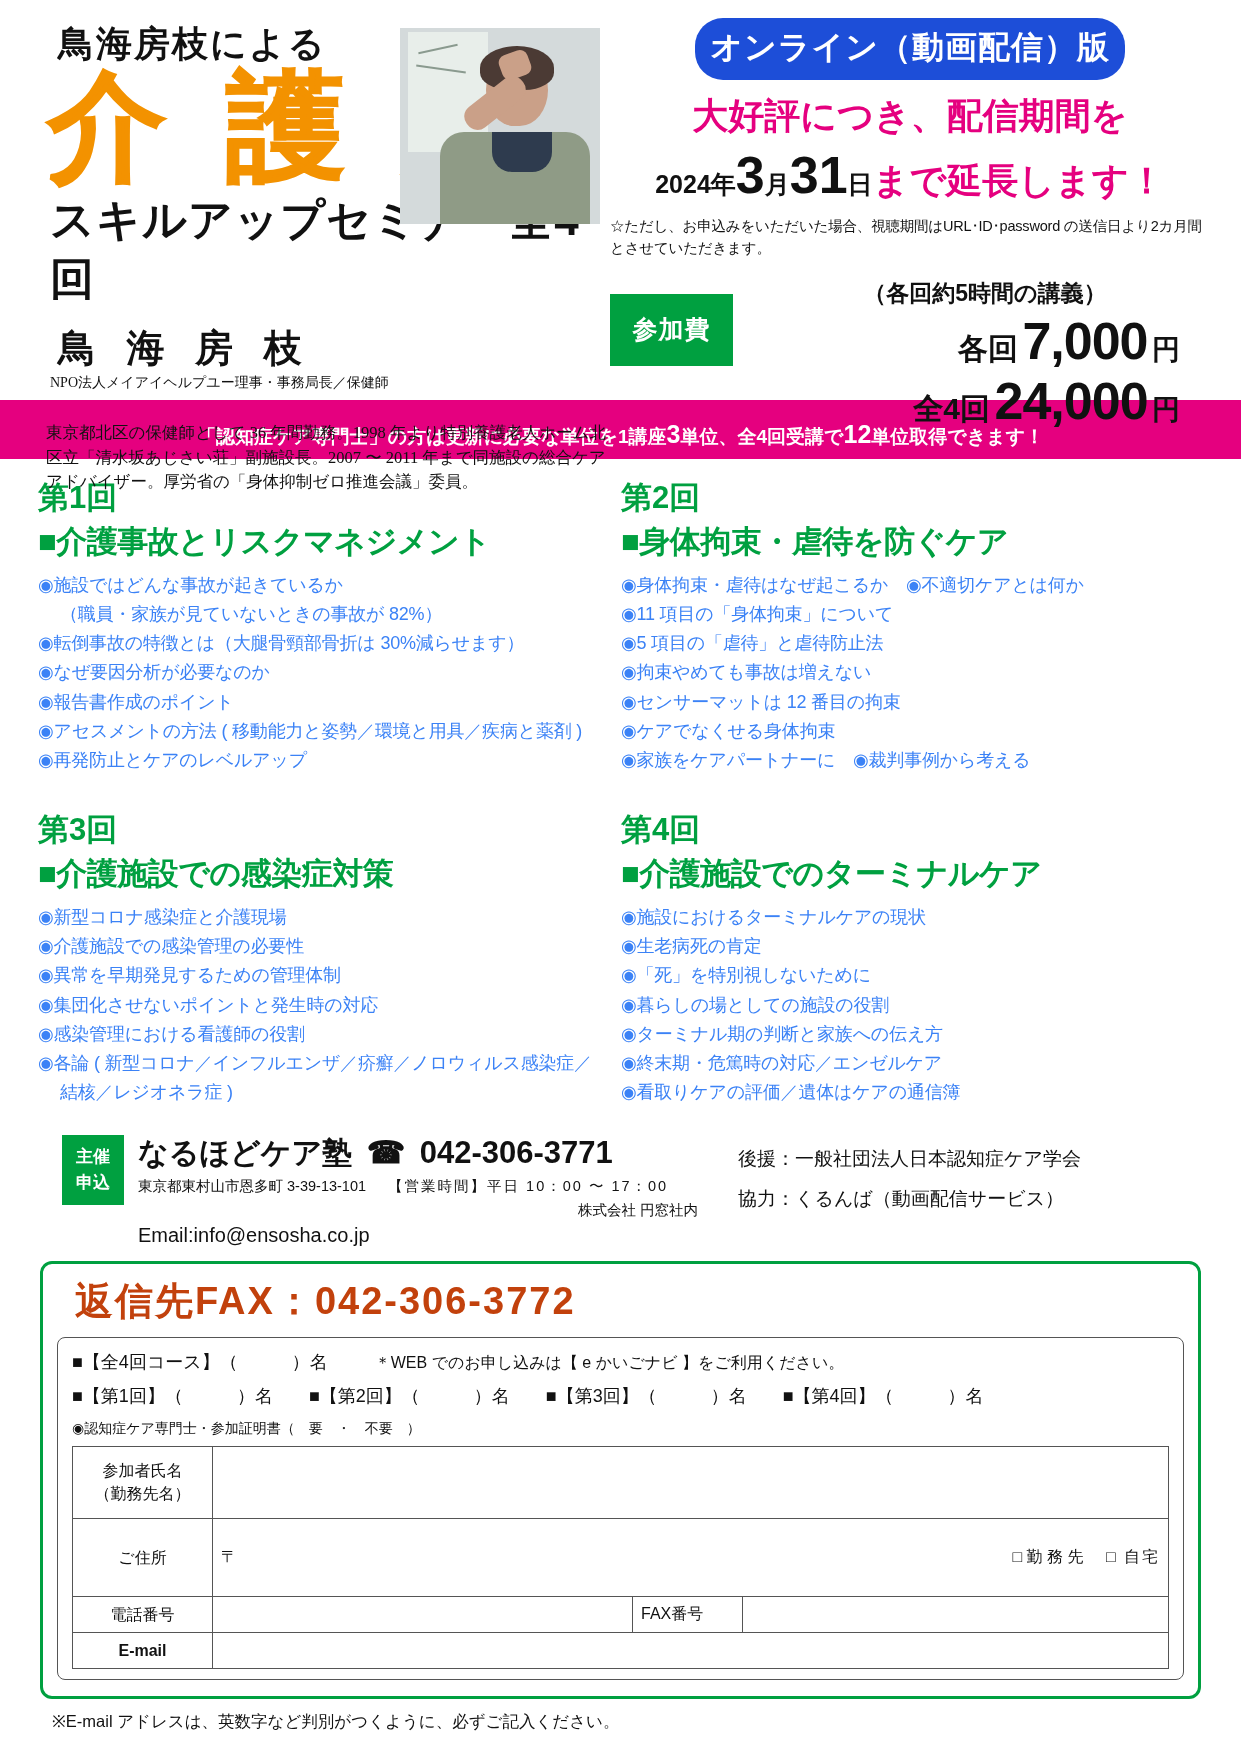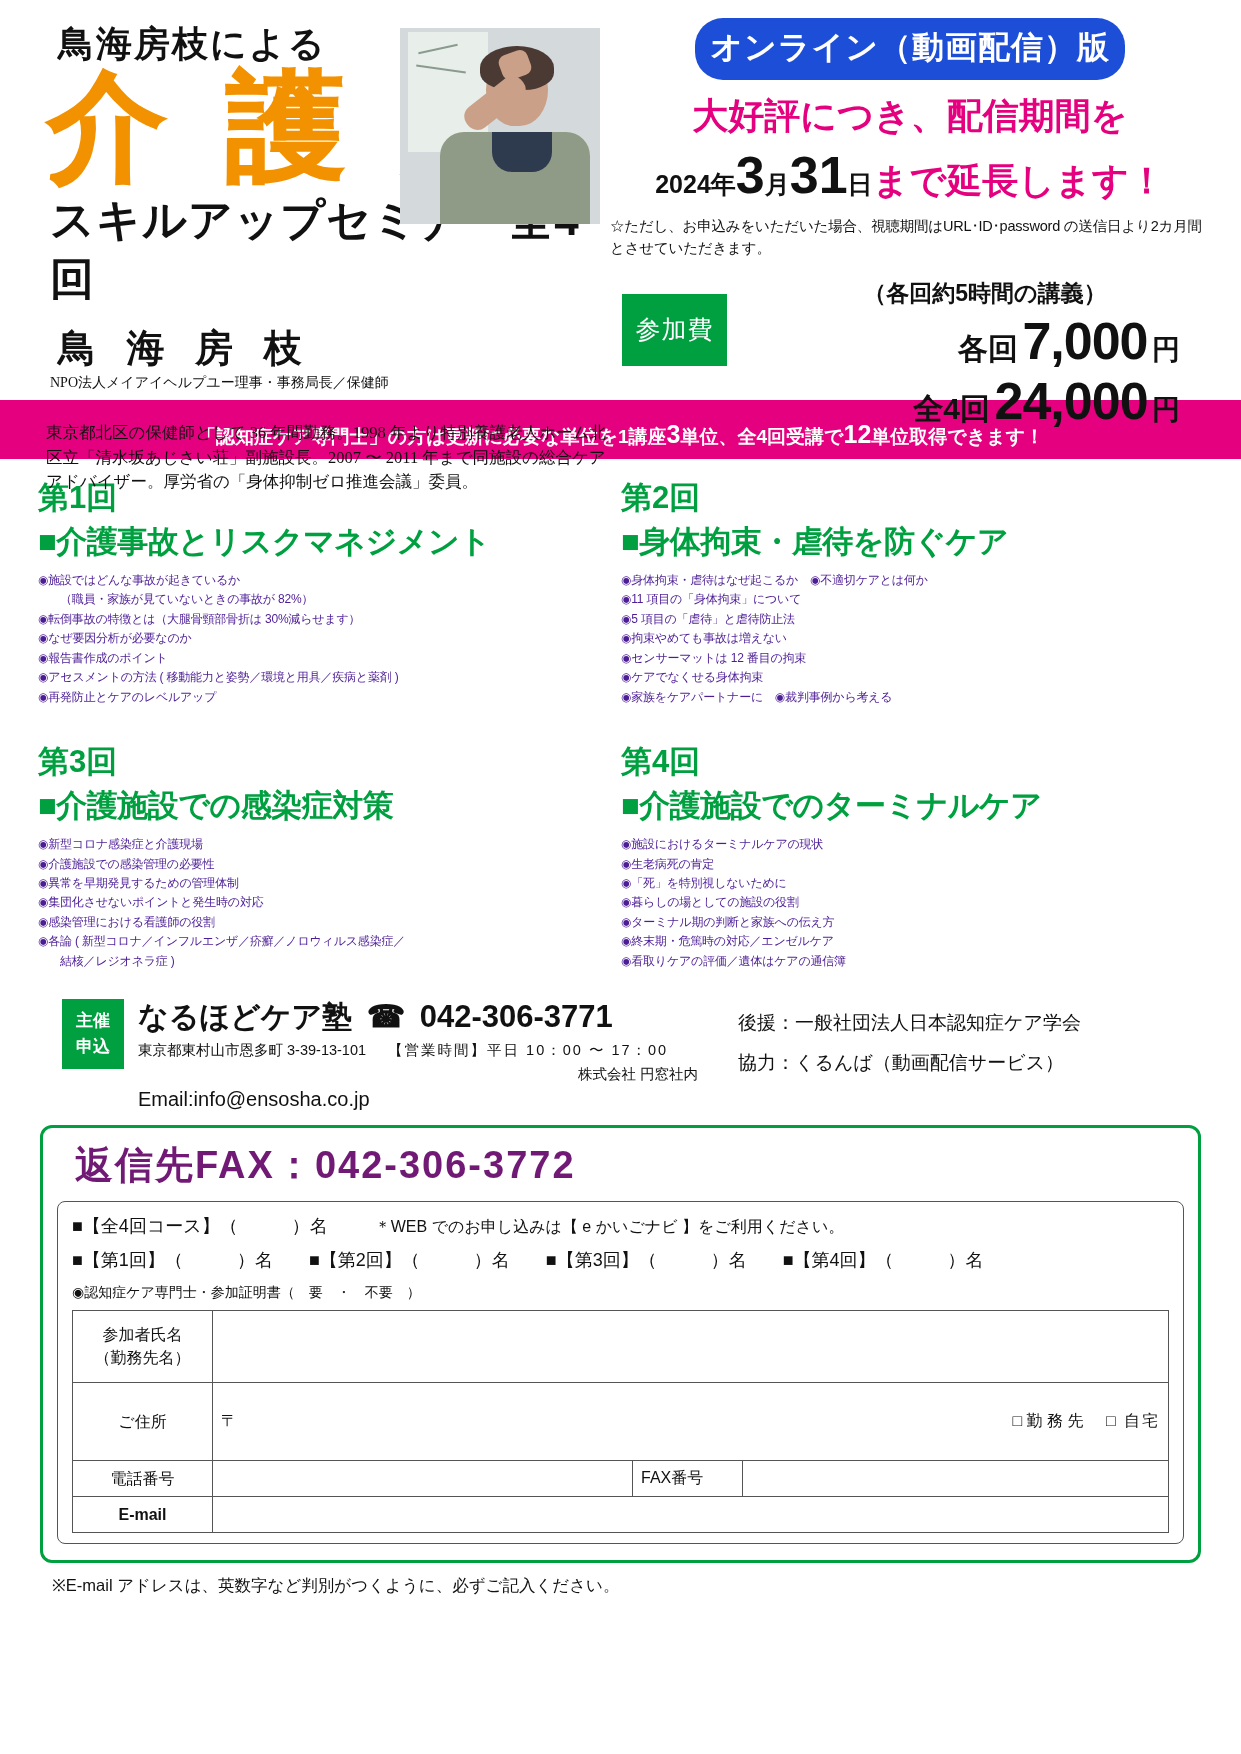--- a/index.html
+++ b/index.html
@@ -73,22 +73,22 @@
   .date-line { text-align:center; margin-top:4px; white-space:nowrap; }
   .date-line .sm { font-size:25px; font-weight:bold; color:#111; }
   .date-line .xl { font-size:52px; font-weight:bold; color:#111; }
   .date-line .pink { color:#e5007f; font-size:36px; font-weight:bold; }
   .note {
     font-size:14.5px; line-height:1.5; margin-top:10px; color:#111;
     letter-spacing:-0.2px;
   }
   .price-wrap { position:relative; margin-top:18px; height:130px; }
   .fee-badge {
-    position:absolute; left:12px; top:16px; width:105px; height:72px;
-    background:#00a040; color:#fff; font-size:25px; font-weight:normal;
+    position:absolute; left:0px; top:16px; width:123px; height:72px;
+    background:#00a040; color:#fff; font-size:25px; font-weight:bold;
     display:flex; align-items:center; justify-content:center; letter-spacing:1px;
   }
   .price-col { margin-left:150px; }
   .hours { text-align:center; font-size:23px; font-weight:bold; margin-bottom:2px; }
   .price-row { text-align:right; white-space:nowrap; padding-right:30px; }
   .price-row .lbl { font-size:30px; font-weight:bold; }
   .price-row .num { font-size:52px; font-weight:bold; letter-spacing:-1px; }
   .price-row .yen { font-size:28px; font-weight:bold; }
 
   
@@ -98,21 +98,21 @@
   }
   .band .big { font-size:25px; }
 
   
   .sessions { padding:18px 38px 0 38px; }
   .srow { display:flex; gap:18px; }
   .scol { width:565px; }
   .snum { font-size:31px; font-weight:bold; color:#00a040; margin-bottom:2px; }
   .stitle { font-size:31px; font-weight:bold; color:#00a040; letter-spacing:-0.5px; }
   .bullets { margin-top:8px; }
-  .bl { font-size:12px; line-height:1.62; color:#4c1d95; letter-spacing:-0.2px; }
+  .bl { font-size:18px; line-height:1.62; color:#3b82f6; letter-spacing:-0.2px; }
   .bl.indent { padding-left:22px; }
   .spacer { height:34px; }
 
   
   .contact { display:flex; padding:26px 40px 0 62px; align-items:flex-start; }
   .host-badge {
     width:62px; background:#00a040; color:#fff; font-size:17px; font-weight:bold;
     text-align:center; padding:9px 0 10px; line-height:1.5; margin-top:2px;
   }
   .host-info { margin-left:14px; }
@@ -121,21 +121,21 @@
   .host-sub { font-size:14.5px; line-height:1.5; margin-top:2px; }
   .host-email { font-size:20px; margin-top:2px; }
   .sponsor { margin-left:40px; margin-top:6px; font-size:19px; line-height:2.1; }
 
   
   .form-box {
     margin:14px 40px 0 40px; border:3px solid #00a040; border-radius:12px;
     padding:10px 14px 16px 14px;
   }
   .fax-title {
-    color:#701a75; font-size:38px; font-weight:bold; letter-spacing:2px;
+    color:#c2410c; font-size:38px; font-weight:bold; letter-spacing:2px;
     padding:2px 0 10px 18px;
   }
   .inner-box { border:1px solid #555; border-radius:8px; padding:12px 14px 10px 14px; }
   .line1 { font-size:18px; margin-bottom:10px; }
   .line1 .webnote { margin-left:42px; font-size:16px; }
   .line2 { font-size:18px; margin-bottom:12px; display:flex; gap:36px; }
   .line3 { font-size:14px; margin-bottom:6px; }
 
   table.form { width:100%; border-collapse:collapse; margin-top:8px; }
   table.form td { border:1px solid #555; font-size:16px; padding:6px 8px; }

